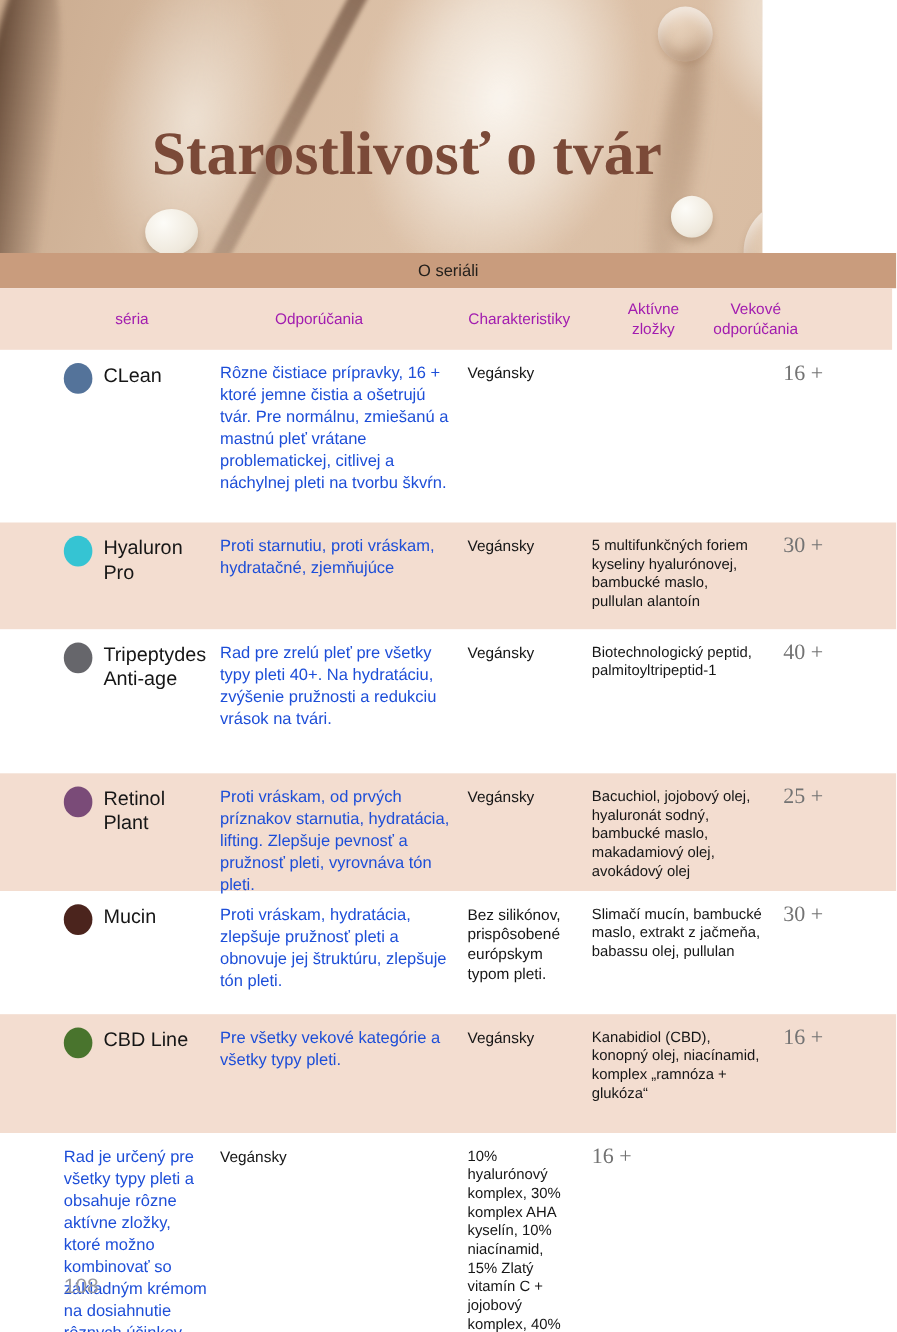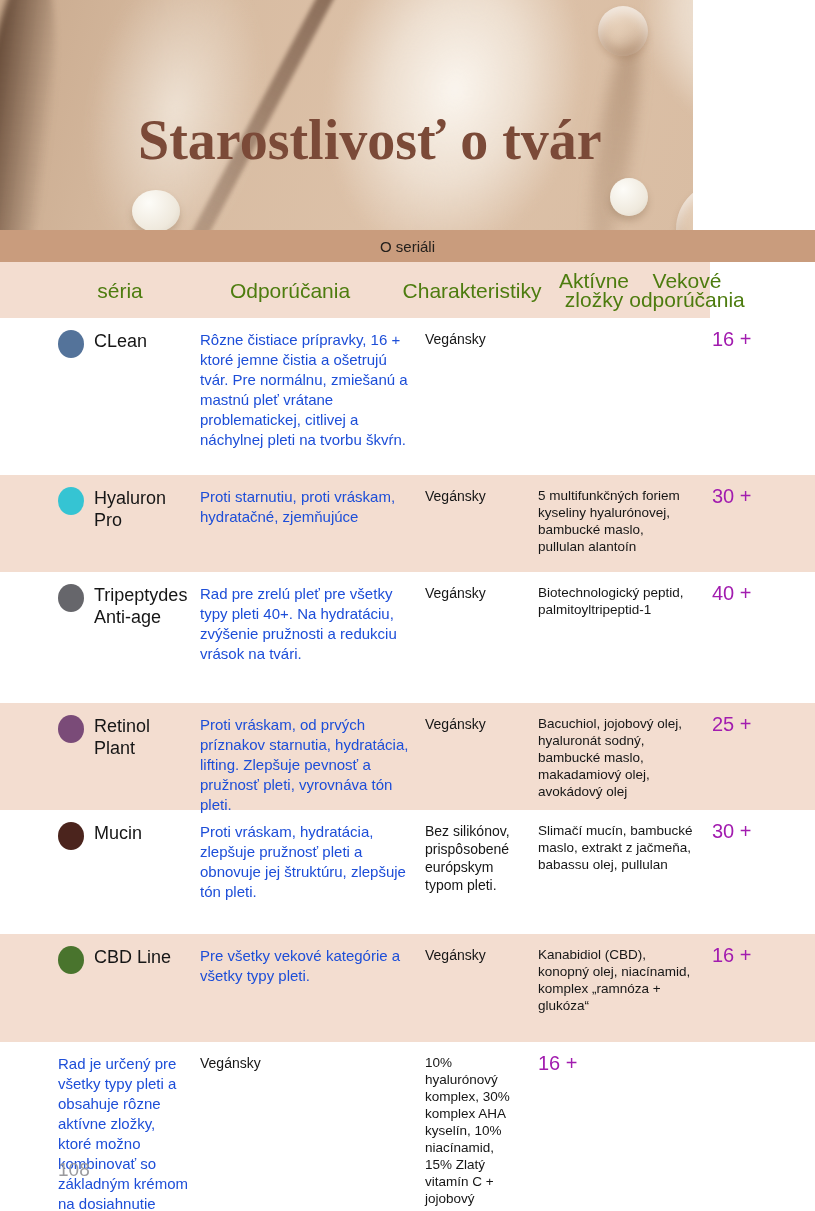--- a/index.html
+++ b/index.html
@@ -42,38 +42,38 @@
   .drop-c { left:706px; top:4px; width:16px; height:16px; }
   .hero-title { position:absolute; left:138px; top:108px; width:560px;
           font-family:"Liberation Serif", serif; font-weight:bold; font-size:56px;
           letter-spacing:0px; color:#7b4a38; white-space:nowrap; }
 
   
   .band { width:815px; height:32px; background:#c99c7d; display:flex; align-items:center; justify-content:center;
           font-size:15px; color:#24201c; }
 
   
-  .thead { position:relative; width:710px; height:56px; background:#f3ddd0; font-size:21px; color:#4d7c0f; }
+  .thead { position:relative; width:811px; height:56px; background:#f3ddd0; font-size:14px; color:#a21caf; }
   .thead .th { position:absolute; top:50%; transform:translate(-50%,-50%); text-align:center;
           white-space:pre-line; line-height:19px; }
   .th-1 { left:120px; } .th-2 { left:290px; } .th-3 { left:472px; } .th-4 { left:594px; } .th-5 { left:687px; }
 
   .trow { width:815px; display:grid; grid-template-columns:142px 225px 113px 174px 1fr;
           padding:12px 0 0 58px; }
   .trow.alt { background:#f3ddd0; }
   .r1 { height:157px; } .r2 { height:97px; } .r3 { height:131px; } .r4 { height:107px; }
-  .r5 { height:112px; } .r6 { height:108px;margin-top:12px; } .r7 { height:198px; }
+  .r5 { height:112px; } .r6 { height:108px; } .r7 { height:198px; }
 
   .c-series { display:flex; align-items:flex-start; }
   .dot { flex:0 0 26px; width:26px; height:28px; border-radius:50%; margin-right:10px; margin-top:0px; }
   .sname { font-size:18px; line-height:22px; width:100px; color:#161616; }
   .c-reco { font-size:15px; line-height:20px; padding-right:8px; color:#1d4ed8; }
   .c-char { font-size:14px; line-height:18px; padding-right:14px; color:#161616; }
   .c-active { font-size:13.5px; line-height:17px; padding-right:18px; color:#161616; }
-  .c-age { font-size:20px; color:#a21caf; margin-top:-2px; }
+  .c-age { font-size:20px; color:#737373; margin-top:-2px;font-family:Liberation Serif, serif; }
 
   .pagenum { position:absolute; left:58px; bottom:30px; font-size:19px; color:#9a9a9e; }
 </style>
 </head>
 <body>
 
 <div class="page">
 
   <div class="hero">
     <div class="smear-cream-big-right"></div>

